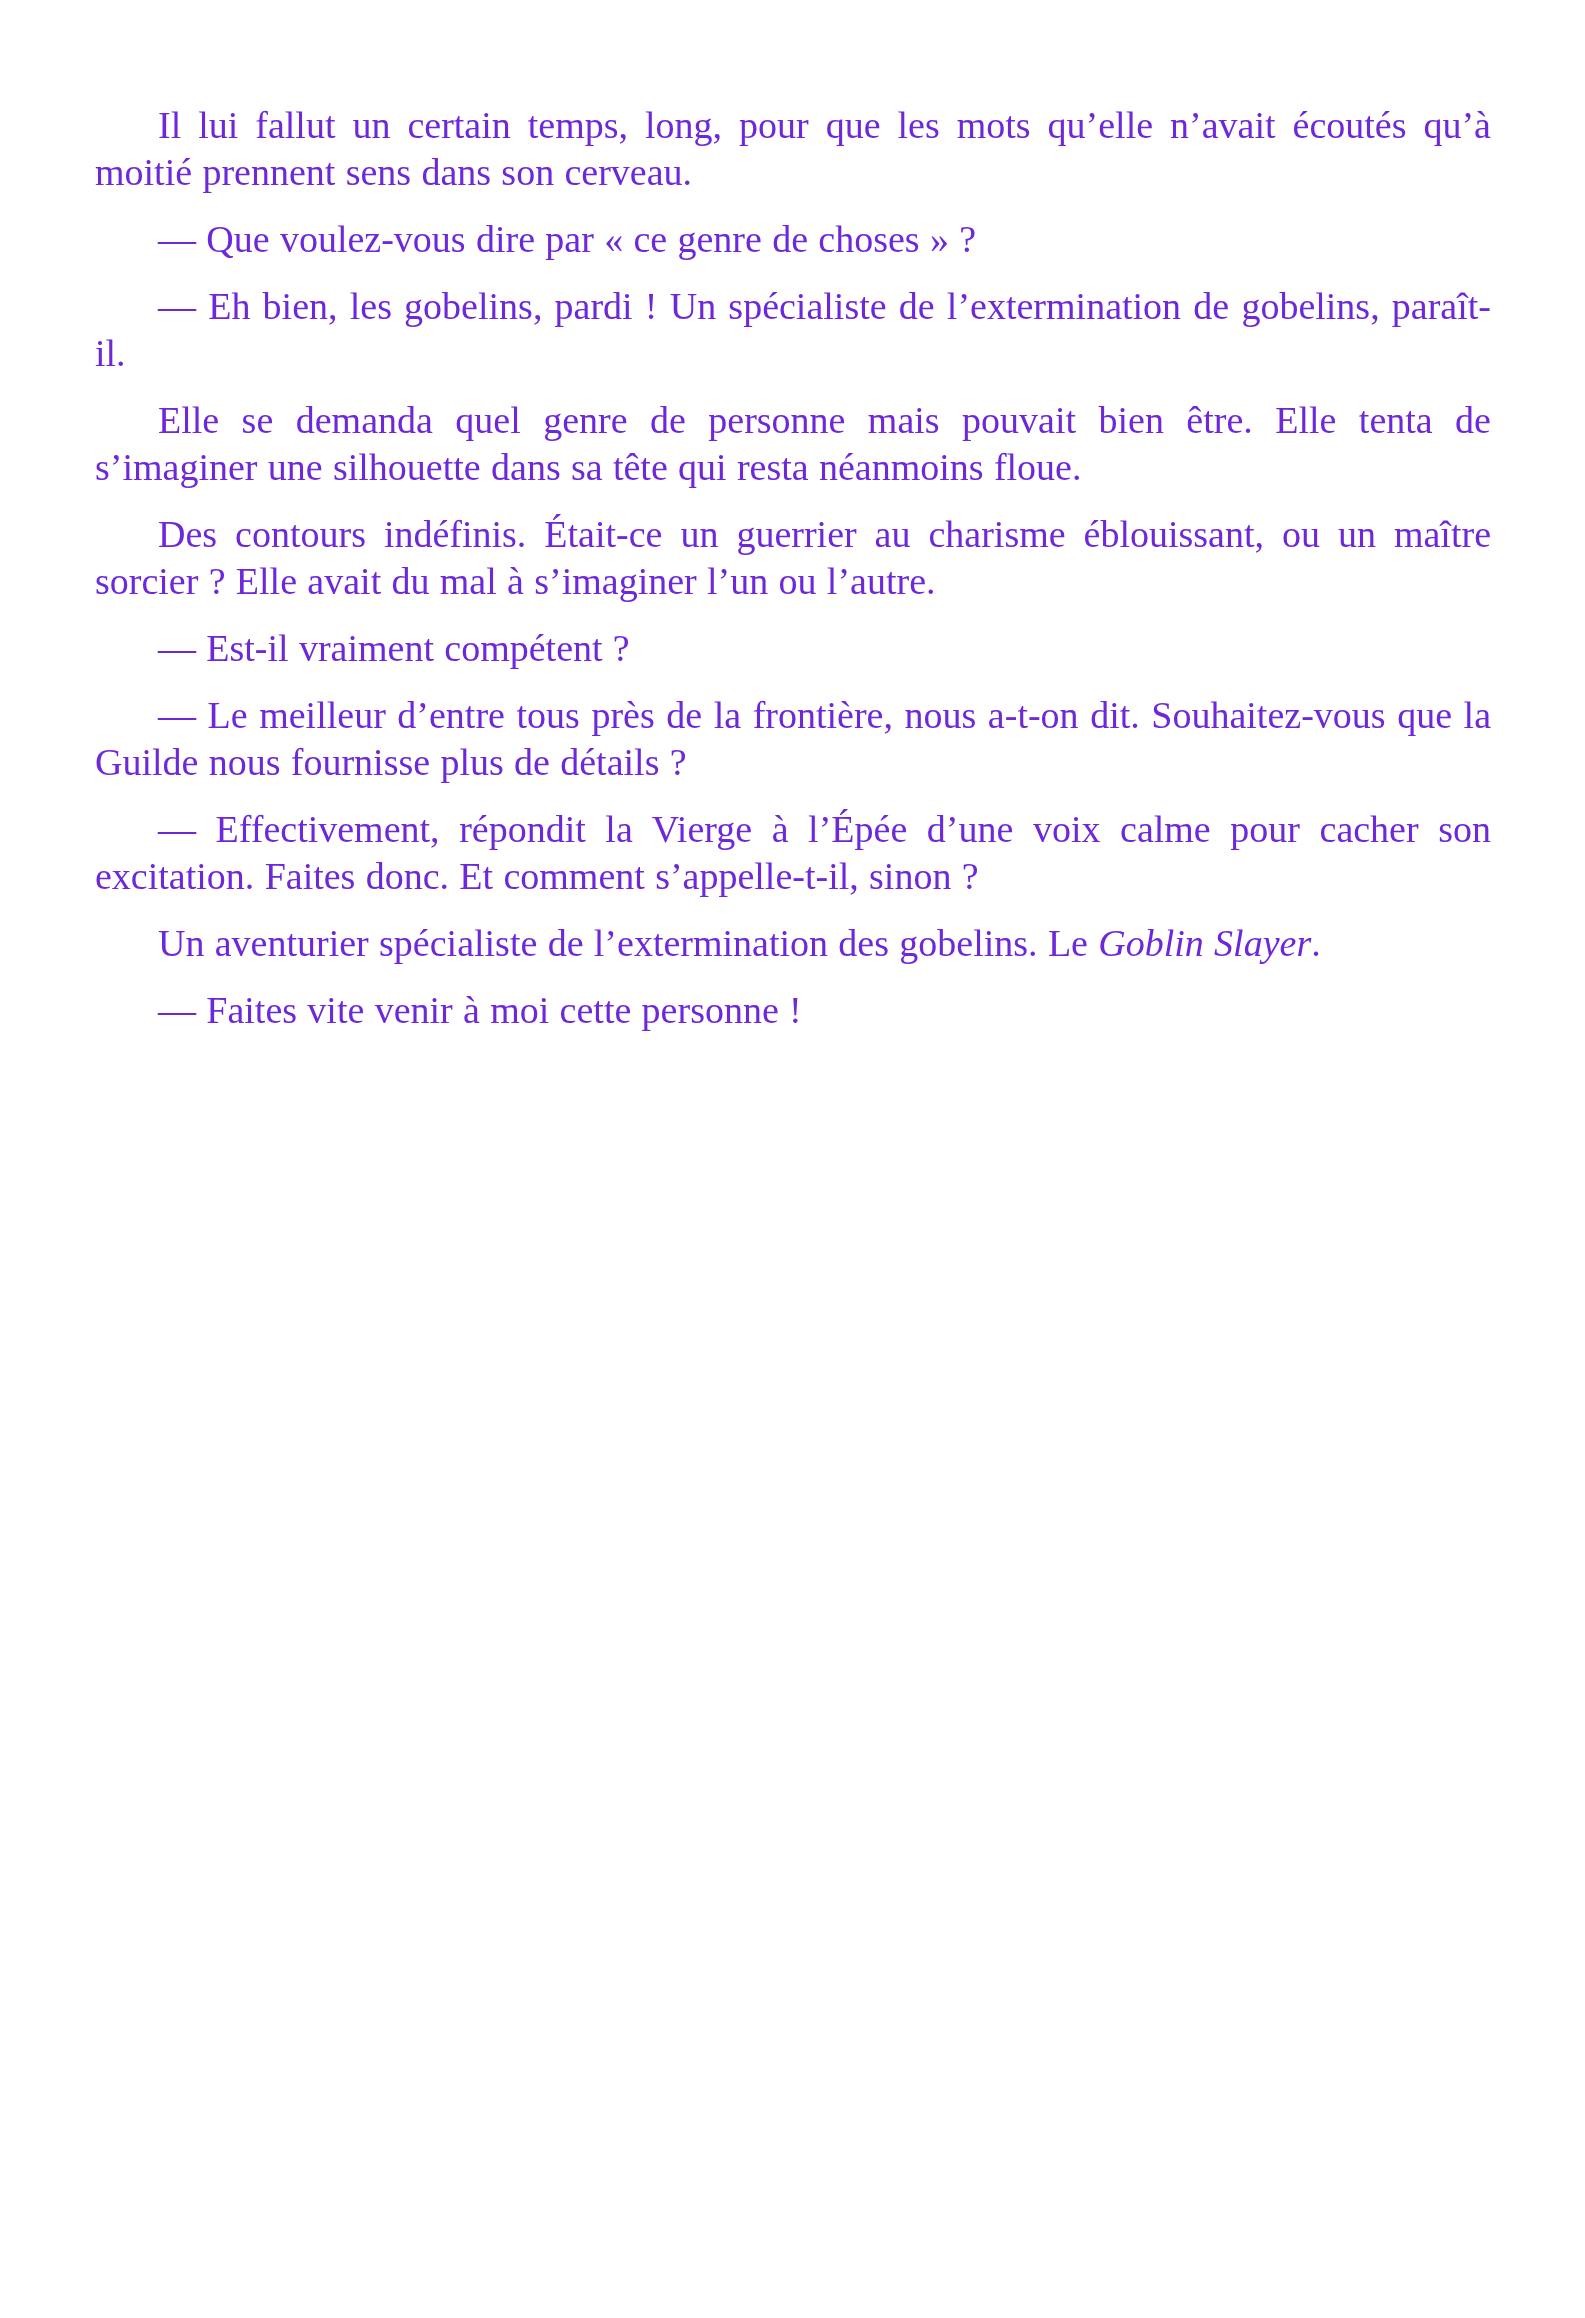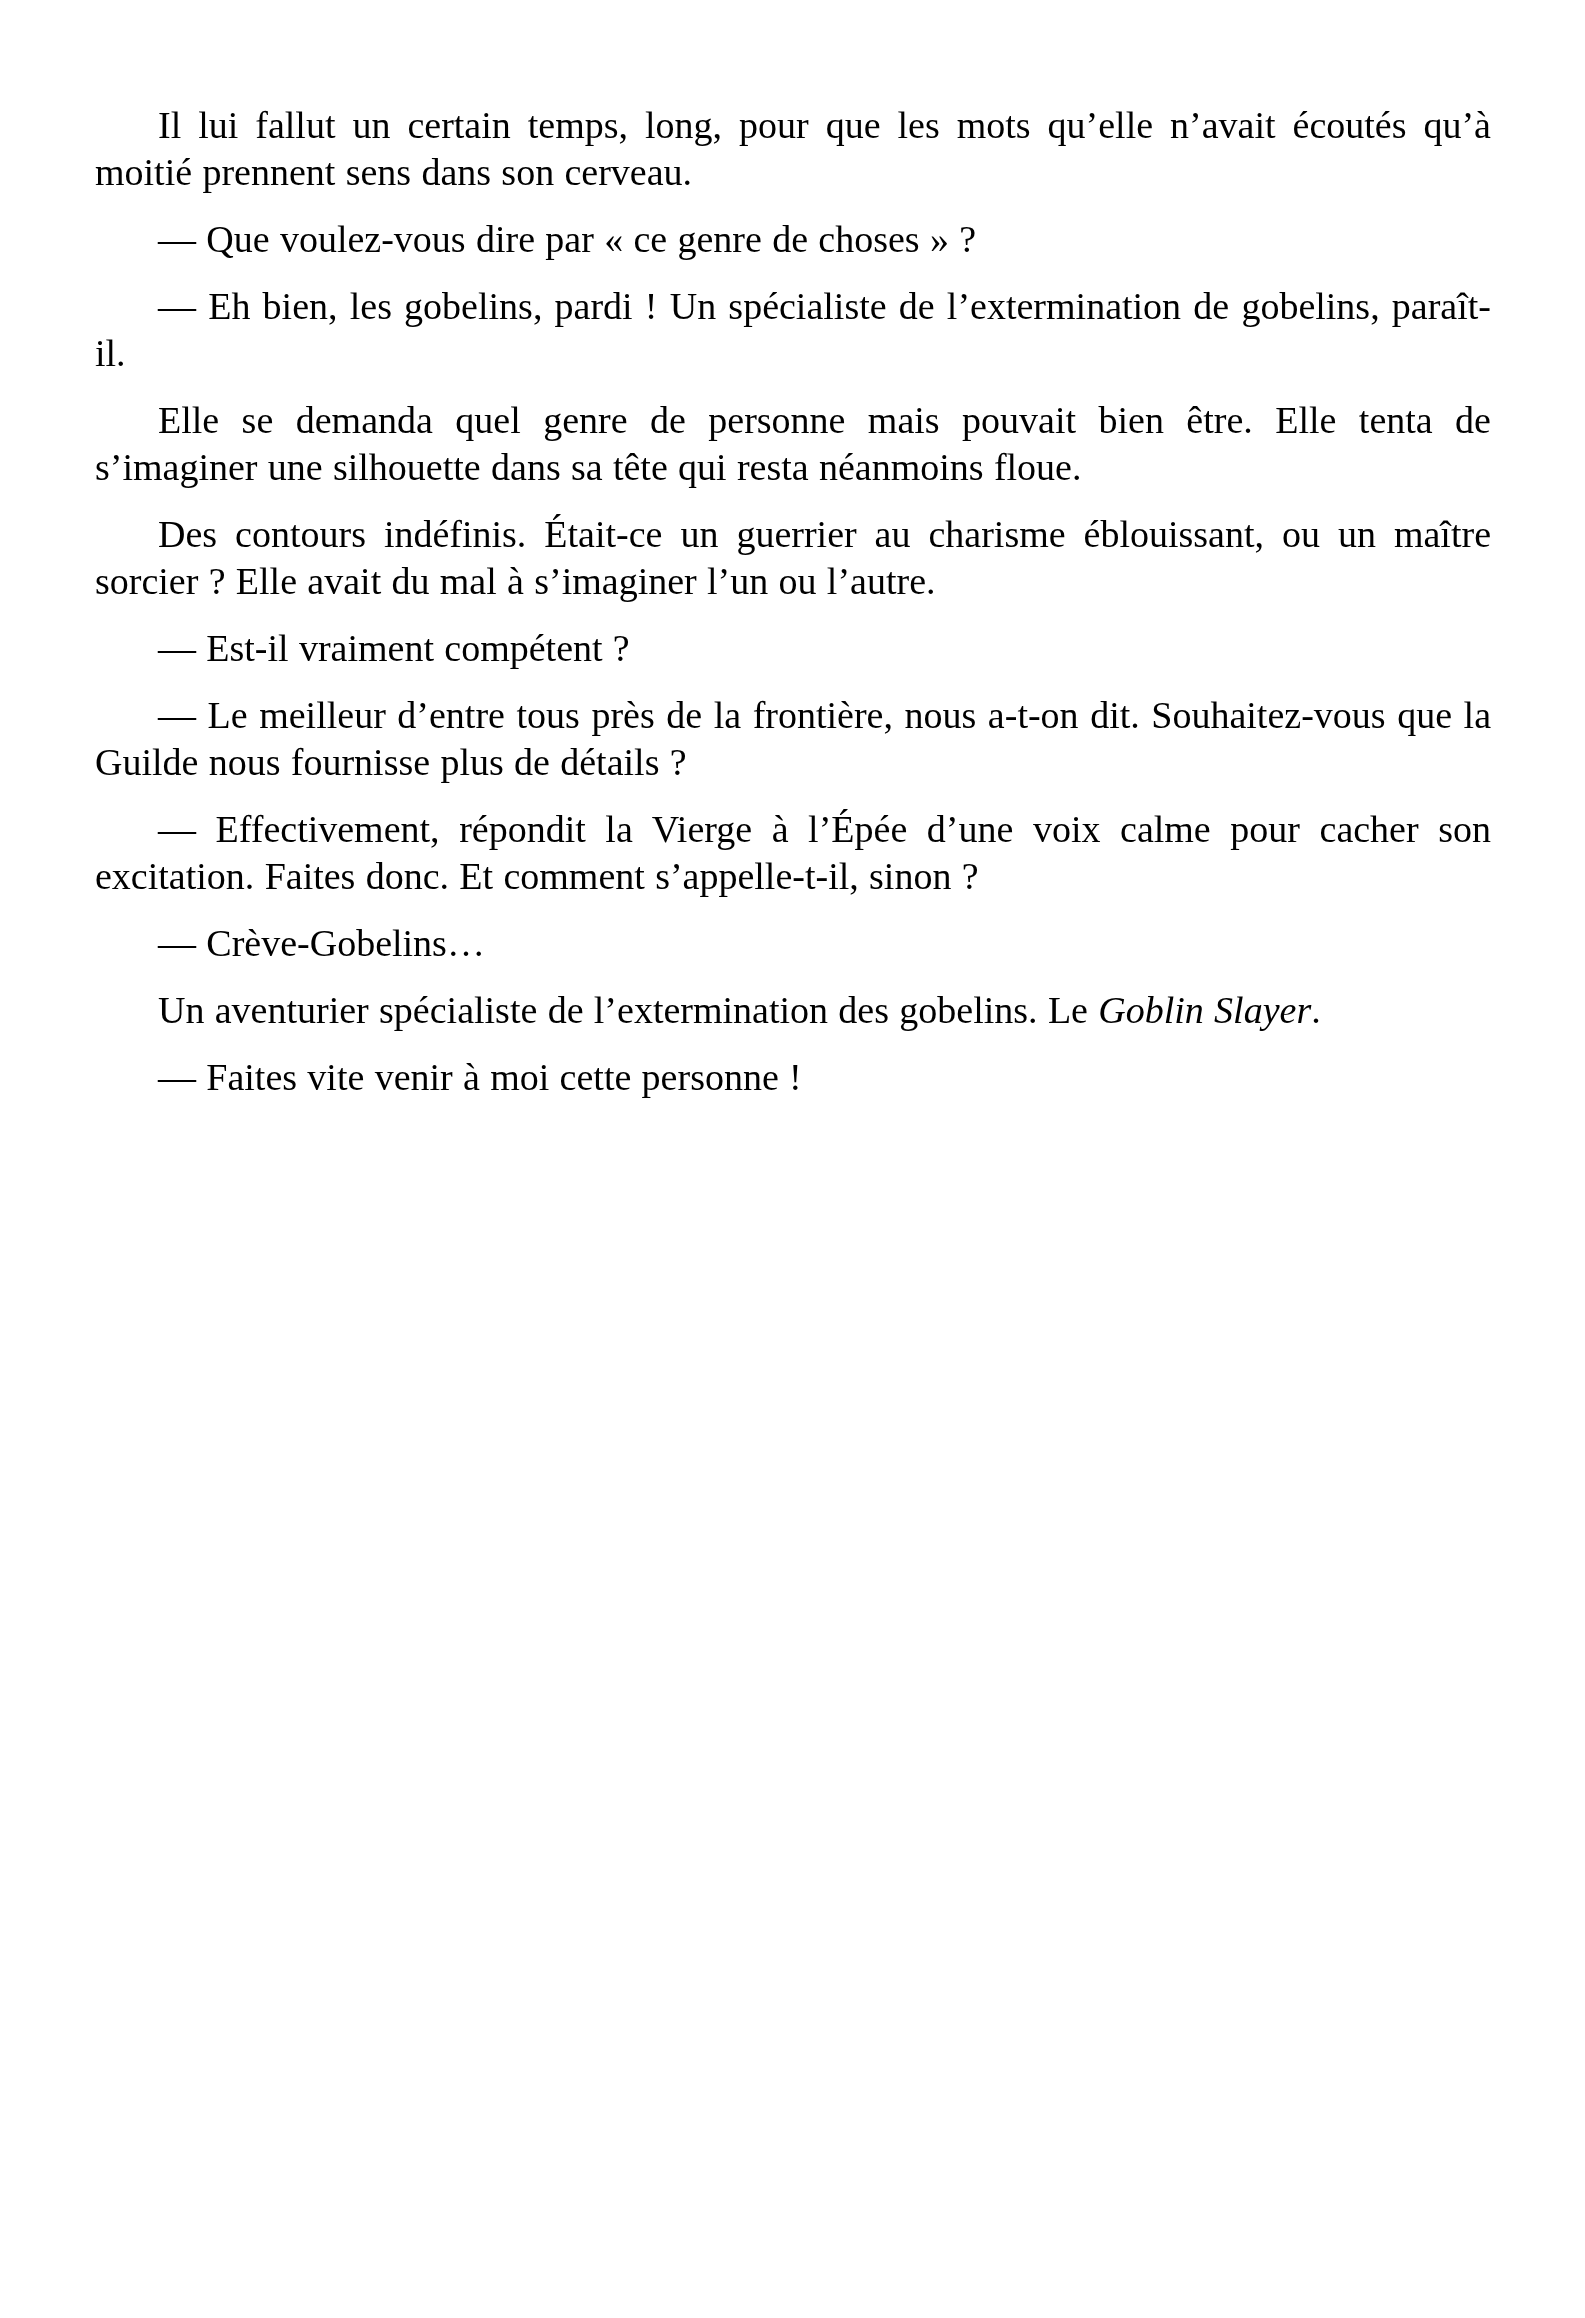--- a/index.html
+++ b/index.html
@@ -19,21 +19,21 @@
     padding: 102px 95px 0 95px;
   }
   .text-block {
     width: 1396px;
   }
   p.para {
     margin: 0 0 20px 0;
     font-family: "Liberation Serif", "DejaVu Serif", serif;
     font-size: 38px;
     line-height: 47px;
-    color: #000000;
+    color: #6d28d9;
     text-align: justify;
     text-indent: 63px;
     word-spacing: 0.8px;
   }
   p.para span.italic {
     font-style: italic;
   }
 </style>
 </head>
 <body style="background: rgb(255, 255, 255);">
@@ -41,18 +41,17 @@
 <main class="book-page">
   <section class="text-block" id="paragraphs" style="color: rgb(0, 0, 0);">
       <p class="para"><span class="">Il lui fallut un certain temps, long, pour que les mots qu’elle n’avait écoutés qu’à moitié prennent sens dans son cerveau.</span></p>
       <p class="para"><span class="">—&nbsp;Que voulez-vous dire par «&nbsp;ce genre de choses&nbsp;»&nbsp;?</span></p>
       <p class="para"><span class="">—&nbsp;Eh bien, les gobelins, pardi&nbsp;! Un spécialiste de l’extermination de gobelins, paraît-il.</span></p>
       <p class="para"><span class="">Elle se demanda quel genre de personne mais pouvait bien être. Elle tenta de s’imaginer une silhouette dans sa tête qui resta néanmoins floue.</span></p>
       <p class="para"><span class="">Des contours indéfinis. Était-ce un guerrier au charisme éblouissant, ou un maître sorcier&nbsp;? Elle avait du mal à s’imaginer l’un ou l’autre.</span></p>
       <p class="para"><span class="">—&nbsp;Est-il vraiment compétent&nbsp;?</span></p>
       <p class="para"><span class="">—&nbsp;Le meilleur d’entre tous près de la frontière, nous a-t-on dit. Souhaitez-vous que la Guilde nous fournisse plus de détails&nbsp;?</span></p>
       <p class="para"><span class="">—&nbsp;Effectivement, répondit la Vierge à l’Épée d’une voix calme pour cacher son excitation. Faites donc. Et comment s’appelle-t-il, sinon&nbsp;?</span></p>
-      <p class="para"><span class="">—&nbsp;Crève-Gobelins…</span></p>
       <p class="para"><span class="">Un aventurier spécialiste de l’extermination des gobelins. Le </span><span class="italic">Goblin Slayer</span><span class="">.</span></p>
       <p class="para"><span class="">—&nbsp;Faites vite venir à moi cette personne&nbsp;!</span></p>
     </section>
 </main>
 
 
 </body></html>

